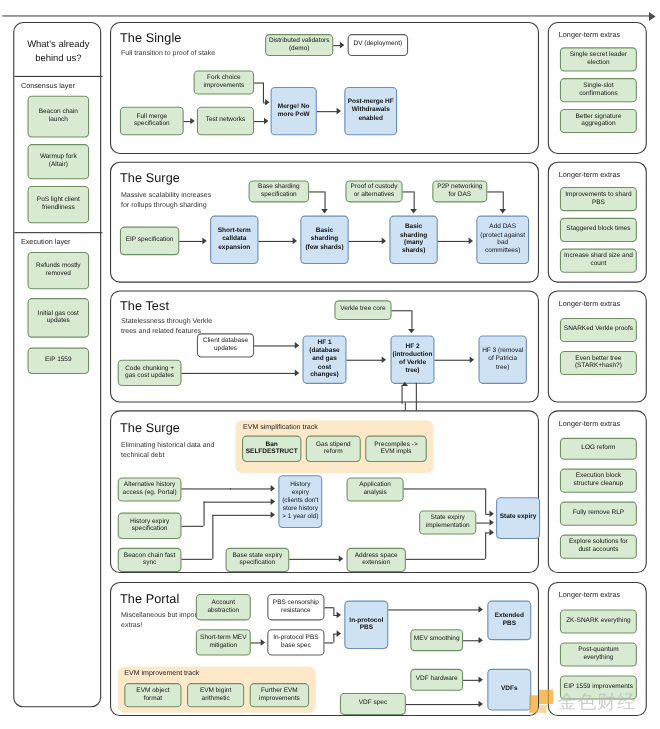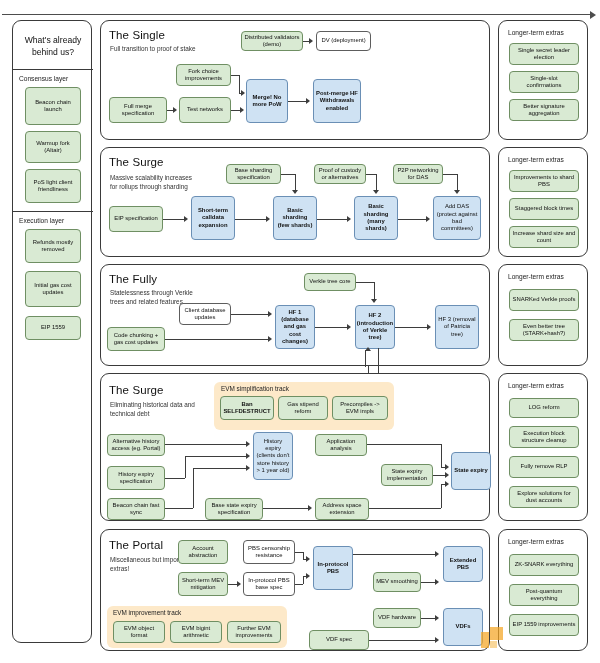--- a/index.html
+++ b/index.html
@@ -206,21 +206,21 @@
     </div>
   <div class="node green" style="left:10px;top:50px;width:70px;height:22px">
       <span>Staggered block times</span>
     </div>
   <div class="node green" style="left:10px;top:78px;width:70px;height:22px">
       <span>Increase shard size and count</span>
     </div>
 </div>
 
 <div class="panel" style="left:100px;top:264px;width:390px;height:102px">
-  <div class="sect-title" style="left:8px;top:8px">The Fully</div>
+  <div class="sect-title" style="left:8px;top:8px">The Test</div>
   <div class="sect-sub" style="left:9px;top:24px">Statelessness through Verkle trees and related features</div>
 
   <div class="node green" style="left:6px;top:62px;width:58px;height:24px">
       <span>Code chunking + gas cost updates</span>
     </div>
   <div class="node white" style="left:78px;top:38px;width:52px;height:22px">
       <span>Client database updates</span>
     </div>
   <div class="node green" style="left:203px;top:8px;width:52px;height:18px">
       <span>Verkle tree core</span>
@@ -434,13 +434,14 @@
       <span>EIP 1559 improvements</span>
     </div>
 </div>
 
 <div id="watermark">
   <div id="wm-mark">
     <div class="sq1"></div>
       <div class="sq2"></div>
       <div class="sq3"></div>
   </div>
+  <div id="wm-text">金色财经</div>
 </div>
 
 </body></html>

